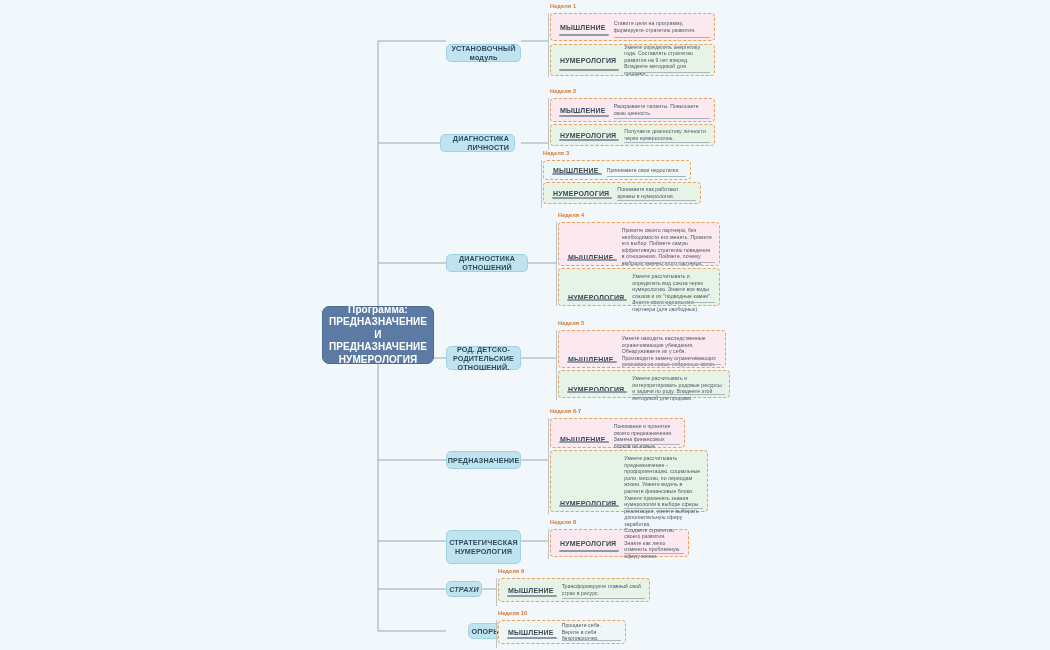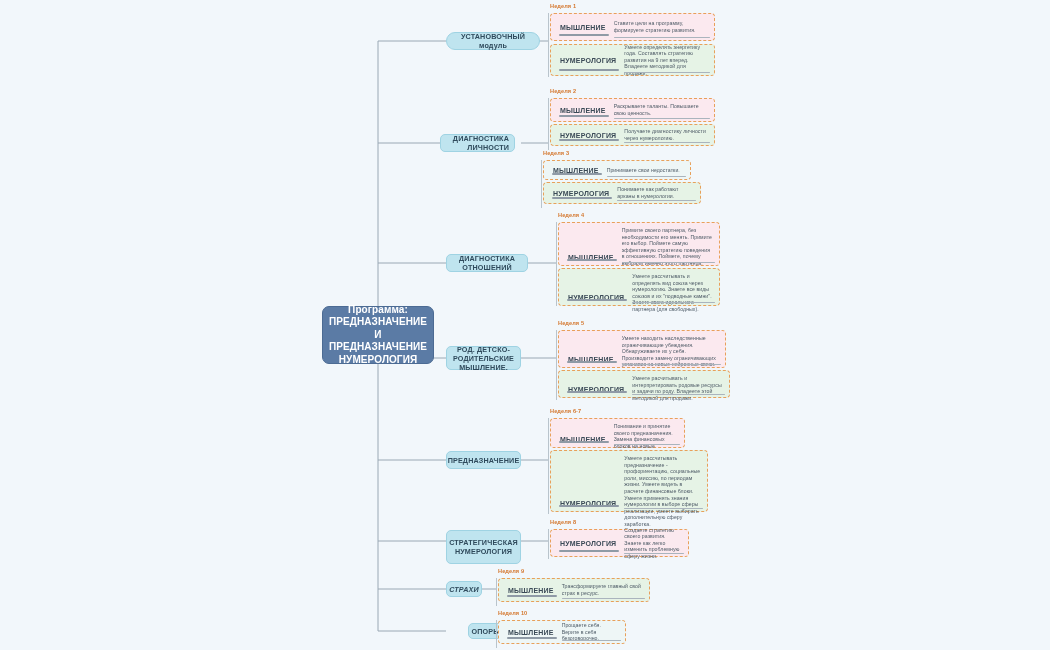--- a/index.html
+++ b/index.html
@@ -154,21 +154,21 @@
 
   <div class="root">
     <div>
       <span class="ln">Программа:</span>
       <span class="ln">ПРЕДНАЗНАЧЕНИЕ</span>
       <span class="ln">И ПРЕДНАЗНАЧЕНИЕ</span>
       <span class="ln">НУМЕРОЛОГИЯ</span>
     </div>
   </div>
 
-  <div class="branch" style="left:446px;top:32px;width:94px;height:18px;border-radius:9px;">УСТАНОВОЧНЫЙ модуль</div>
+  <div class="branch" style="left:446px;top:44px;width:75px;height:18px;">УСТАНОВОЧНЫЙ модуль</div>
 
   <div class="weekgrp" style="left:548px;top:13px;width:170px;height:64px;">
     <div class="grpline"></div>
     <div class="weeklabel">Неделя 1</div>
     <div class="topic pink" style="left:2px;top:0px;width:165px;height:28px;">
       <div class="tlabel">МЫШЛЕНИЕ</div>
       <div class="ttext vcenter">Ставите цели на программу, формируете стратегию развития.</div>
     </div>
     <div class="topic green" style="left:2px;top:31px;width:165px;height:32px;">
       <div class="tlabel">НУМЕРОЛОГИЯ</div>
@@ -212,21 +212,21 @@
     <div class="topic pink" style="left:2px;top:0px;width:162px;height:44px;">
       <div class="tlabel lblbottom">МЫШЛЕНИЕ</div>
       <div class="ttext vtop">Примите своего партнера, без необходимости его менять. Примите его выбор. Поймете самую эффективную стратегию поведения в отношениях. Поймете, почему выбрали именно этого партнера.</div>
     </div>
     <div class="topic green" style="left:2px;top:46px;width:162px;height:38px;">
       <div class="tlabel lblbottom">НУМЕРОЛОГИЯ</div>
       <div class="ttext vtop">Умеете рассчитывать и определять вид союза через нумерологию. Знаете все виды союзов и их "подводные камни". Знаете свого идеального партнера (для свободных).</div>
     </div>
   </div>
 
-  <div class="branch" style="left:446px;top:346px;width:75px;height:24px;">РОД.  ДЕТСКО-РОДИТЕЛЬСКИЕ МЫШЛЕНИЕ.</div>
+  <div class="branch" style="left:446px;top:346px;width:75px;height:24px;">РОД.  ДЕТСКО-РОДИТЕЛЬСКИЕ ОТНОШЕНИЙ.</div>
 
   <div class="weekgrp" style="left:556px;top:330px;width:175px;height:70px;">
     <div class="grpline"></div>
     <div class="weeklabel">Неделя 5</div>
     <div class="topic pink" style="left:2px;top:0px;width:168px;height:38px;">
       <div class="tlabel lblbottom">МЫШЛЕНИЕ</div>
       <div class="ttext vtop">Умеете находить наследственные ограничивающие убеждения. Обнаруживаете их у себя. Производите замену ограничивающих установок на новые нейронные связи.</div>
     </div>
     <div class="topic green" style="left:2px;top:40px;width:172px;height:28px;">
       <div class="tlabel lblbottom">НУМЕРОЛОГИЯ</div>

